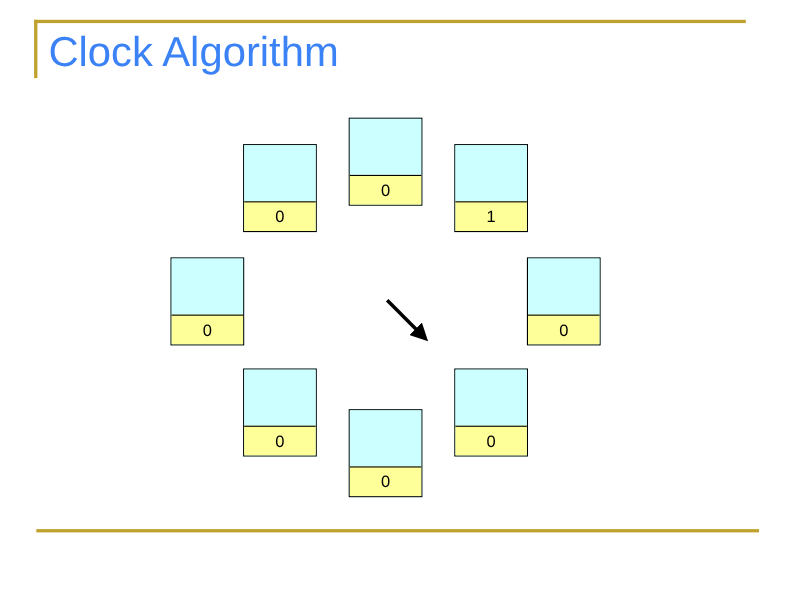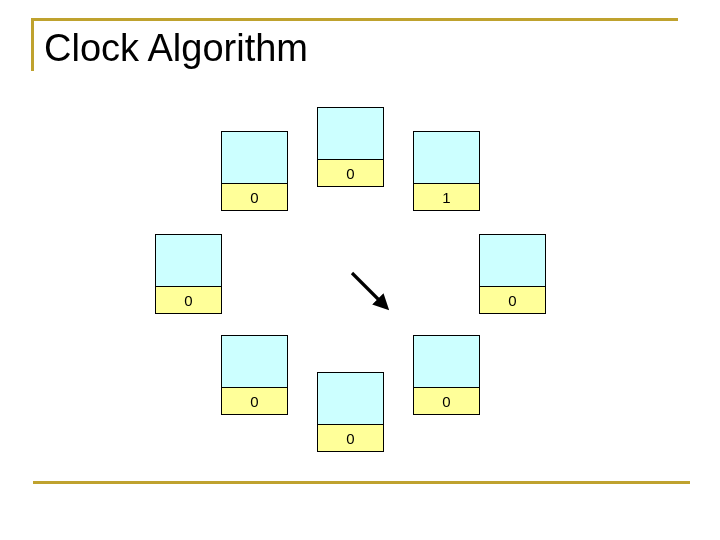--- a/index.html
+++ b/index.html
@@ -45,21 +45,21 @@
     background: #bfa22e;
   }
 
   
   #page-title {
     position: absolute;
     left: 44px;
     top: 25px;
     font-size: 38px;
     line-height: 46px;
-    color: #000000;
+    color: #3b82f6;
     font-family: "Liberation Sans", sans-serif;
     font-weight: normal;
     letter-spacing: 0px;
     white-space: nowrap;
   }
 
   
   .frame-box {
     position: absolute;
     width: 67px;

